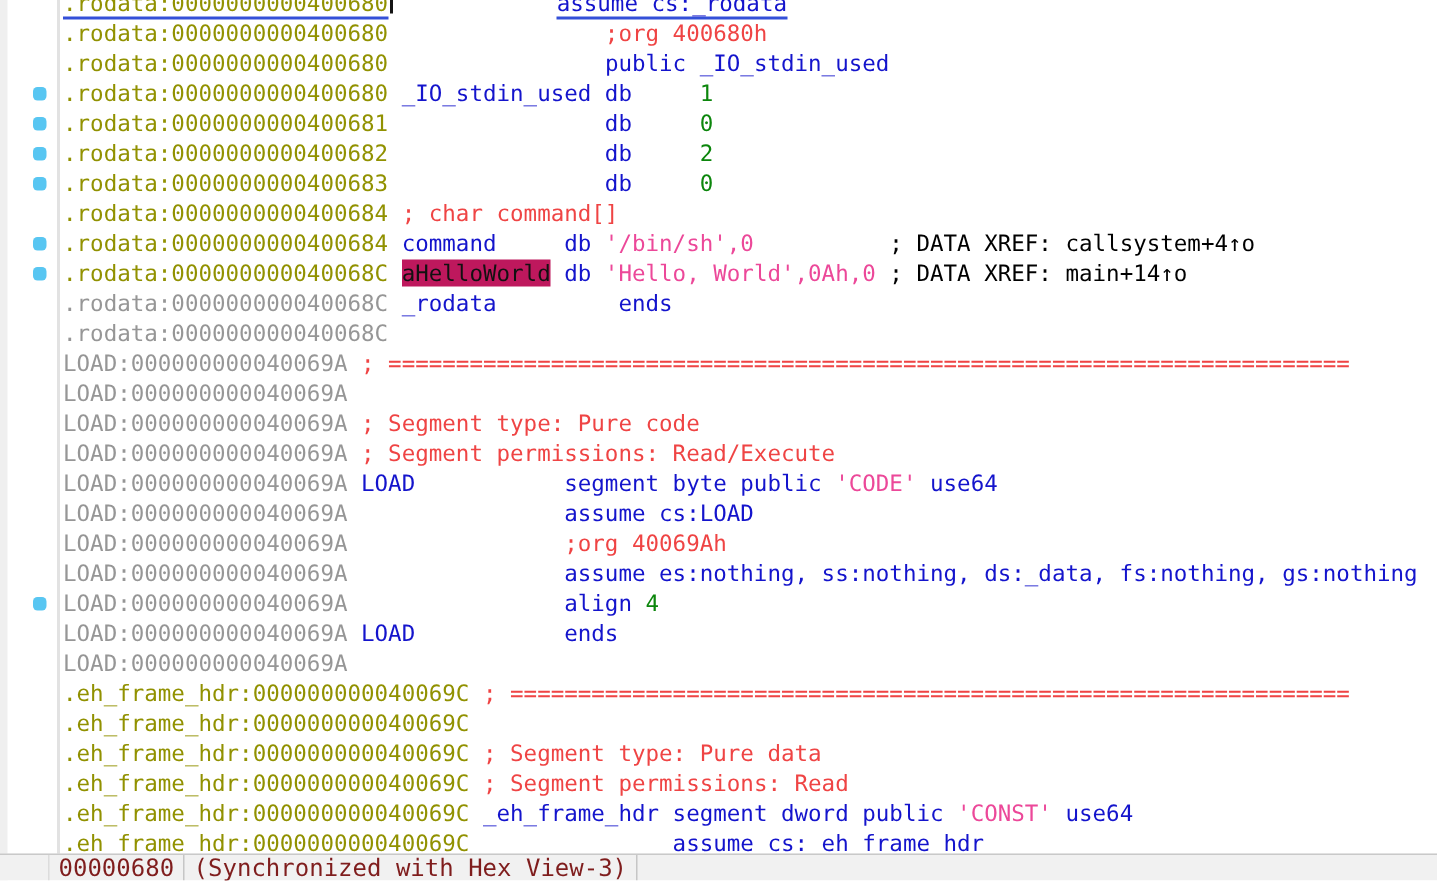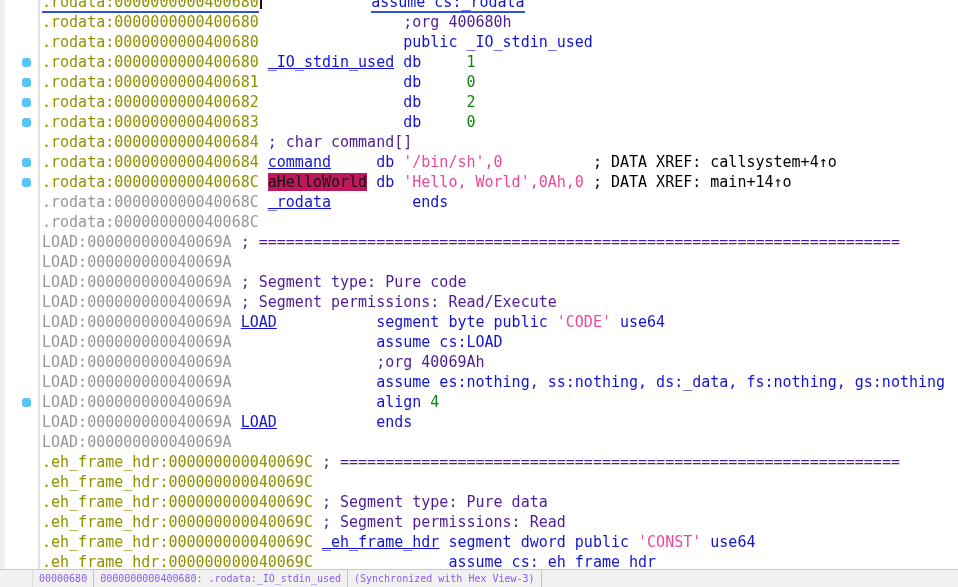--- a/index.html
+++ b/index.html
@@ -12,51 +12,50 @@
   .gutter-line{position:absolute;left:38px;top:0;width:2px;height:571px;background:#e2e2e2;}
   .listing{
     position:absolute;left:42px;top:-8px;width:916px;
     font-size:15px;line-height:20px;white-space:pre;
   }
   .line{position:relative;height:20px;}
   .seg{white-space:pre;}
   .addrO{color:#919100;}
   .addrG{color:#969696;}
   .kw{color:#1414cc;}
-  .name{color:#1414cc;text-decoration:underline;}
+  .name{color:#1414cc;}
   .num{color:#0c860c;}
   .str{color:#ec4899;}
-  .cmt{color:#4c1d95;}
+  .cmt{color:#ef4444;}
   .xref{color:#000000;}
   .plain{color:#333333;}
   .hl{background:#be185d;color:#111111;}
   .ul{border-bottom:2px solid #3450d8;}
   .caret{display:inline-block;width:2px;height:15px;background:#141414;vertical-align:-2px;margin:0 1px;}
   .dot{
     position:absolute;left:-20px;top:6px;width:9px;height:9px;
     background:#58c6f2;border-radius:3px;
   }
   .statusbar{
     position:absolute;left:0;bottom:0;width:958px;height:17px;
     background:#f1f1f1;border-top:1px solid #c9c9c9;
     display:flex;align-items:center;
-    font-size:10px;color:#8b5cf6;white-space:pre;
+    font-size:16px;color:#7f1d1d;white-space:pre;
   }
   .statusbar .cell{
     height:100%;display:flex;align-items:center;
     padding:0 6px;border-right:1px solid #c6c6c6;
   }
   .statusbar .spacer{width:32px;height:100%;border-right:1px solid #dcdcdc;}
 </style>
 </head>
 <body>
 
 <div class="left-strip"></div>
 <div class="gutter-line"></div>
 
 <div class="listing" id="listing"><div class="line"><span class="seg addrO ul">.rodata:0000000000400680</span><span class="caret"></span><span class="seg plain">            </span><span class="seg kw ul">assume cs:_rodata</span></div><div class="line"><span class="seg addrO">.rodata:0000000000400680</span><span class="seg cmt">                ;org 400680h</span></div><div class="line"><span class="seg addrO">.rodata:0000000000400680</span><span class="seg plain">                </span><span class="seg kw">public _IO_stdin_used</span></div><div class="line"><span class="dot"></span><span class="seg addrO">.rodata:0000000000400680</span><span class="seg plain"> </span><span class="seg name">_IO_stdin_used</span><span class="seg kw"> db</span><span class="seg num">     1</span></div><div class="line"><span class="dot"></span><span class="seg addrO">.rodata:0000000000400681</span><span class="seg kw">                db</span><span class="seg num">     0</span></div><div class="line"><span class="dot"></span><span class="seg addrO">.rodata:0000000000400682</span><span class="seg kw">                db</span><span class="seg num">     2</span></div><div class="line"><span class="dot"></span><span class="seg addrO">.rodata:0000000000400683</span><span class="seg kw">                db</span><span class="seg num">     0</span></div><div class="line"><span class="seg addrO">.rodata:0000000000400684</span><span class="seg plain"> </span><span class="seg cmt">; char command[]</span></div><div class="line"><span class="dot"></span><span class="seg addrO">.rodata:0000000000400684</span><span class="seg plain"> </span><span class="seg name">command</span><span class="seg kw">     db</span><span class="seg str"> '/bin/sh',0</span><span class="seg plain">          </span><span class="seg xref">; DATA XREF: callsystem+4↑o</span></div><div class="line"><span class="dot"></span><span class="seg addrO">.rodata:000000000040068C</span><span class="seg plain"> </span><span class="seg hl">aHelloWorld</span><span class="seg kw"> db</span><span class="seg str"> 'Hello, World',0Ah,0</span><span class="seg plain"> </span><span class="seg xref">; DATA XREF: main+14↑o</span></div><div class="line"><span class="seg addrG">.rodata:000000000040068C</span><span class="seg plain"> </span><span class="seg name">_rodata</span><span class="seg kw">         ends</span></div><div class="line"><span class="seg addrG">.rodata:000000000040068C</span></div><div class="line"><span class="seg addrG">LOAD:000000000040069A</span><span class="seg cmt"> ; =======================================================================</span></div><div class="line"><span class="seg addrG">LOAD:000000000040069A</span></div><div class="line"><span class="seg addrG">LOAD:000000000040069A</span><span class="seg cmt"> ; Segment type: Pure code</span></div><div class="line"><span class="seg addrG">LOAD:000000000040069A</span><span class="seg cmt"> ; Segment permissions: Read/Execute</span></div><div class="line"><span class="seg addrG">LOAD:000000000040069A</span><span class="seg plain"> </span><span class="seg name">LOAD</span><span class="seg kw">           segment byte public </span><span class="seg str">'CODE'</span><span class="seg kw"> use64</span></div><div class="line"><span class="seg addrG">LOAD:000000000040069A</span><span class="seg kw">                assume cs:LOAD</span></div><div class="line"><span class="seg addrG">LOAD:000000000040069A</span><span class="seg cmt">                ;org 40069Ah</span></div><div class="line"><span class="seg addrG">LOAD:000000000040069A</span><span class="seg kw">                assume es:nothing, ss:nothing, ds:_data, fs:nothing, gs:nothing</span></div><div class="line"><span class="dot"></span><span class="seg addrG">LOAD:000000000040069A</span><span class="seg kw">                align </span><span class="seg num">4</span></div><div class="line"><span class="seg addrG">LOAD:000000000040069A</span><span class="seg plain"> </span><span class="seg name">LOAD</span><span class="seg kw">           ends</span></div><div class="line"><span class="seg addrG">LOAD:000000000040069A</span></div><div class="line"><span class="seg addrO">.eh_frame_hdr:000000000040069C</span><span class="seg cmt"> ; ==============================================================</span></div><div class="line"><span class="seg addrO">.eh_frame_hdr:000000000040069C</span></div><div class="line"><span class="seg addrO">.eh_frame_hdr:000000000040069C</span><span class="seg cmt"> ; Segment type: Pure data</span></div><div class="line"><span class="seg addrO">.eh_frame_hdr:000000000040069C</span><span class="seg cmt"> ; Segment permissions: Read</span></div><div class="line"><span class="seg addrO">.eh_frame_hdr:000000000040069C</span><span class="seg plain"> </span><span class="seg name">_eh_frame_hdr</span><span class="seg kw"> segment dword public </span><span class="seg str">'CONST'</span><span class="seg kw"> use64</span></div><div class="line"><span class="seg addrO">.eh_frame_hdr:000000000040069C</span><span class="seg kw">               assume cs:_eh_frame_hdr</span></div></div>
 
 <div class="statusbar">
   <div class="spacer"></div>
   <div class="cell">00000680</div>
-  <div class="cell">0000000000400680: .rodata:_IO_stdin_used</div>
   <div class="cell">(Synchronized with Hex View-3)</div>
 </div>
 
 </body></html>

